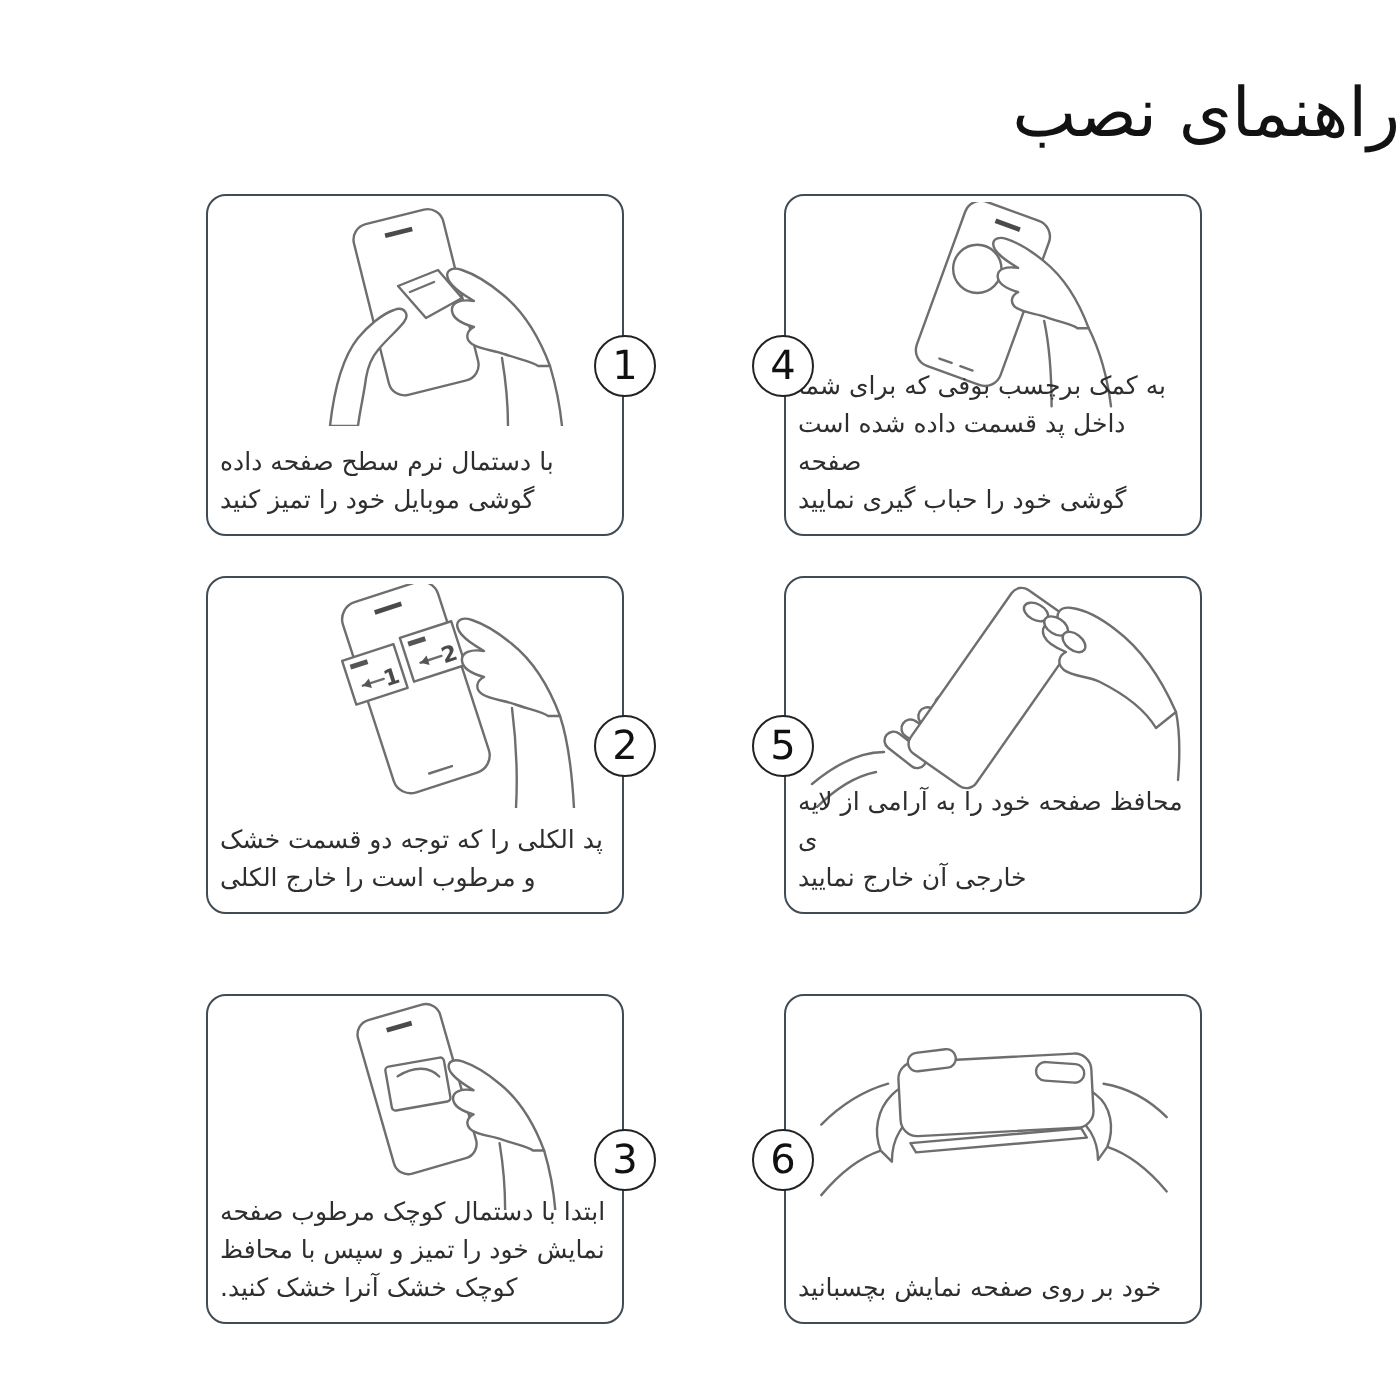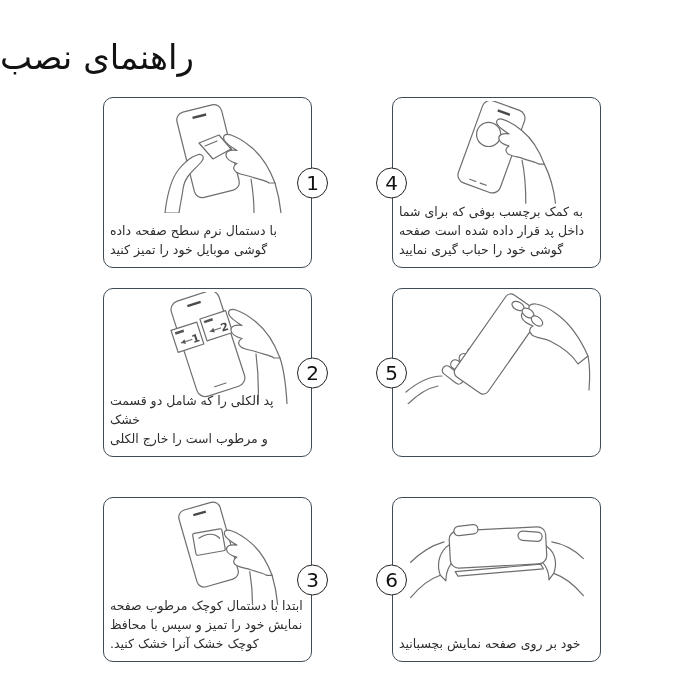--- a/index.html
+++ b/index.html
@@ -3,21 +3,21 @@
 <meta charset="utf-8">
 <style>
   html,body{margin:0;padding:0;}
   body{
     width:700px;height:700px;position:relative;overflow:hidden;
     background:#ffffff;
     font-family:"DejaVu Sans", sans-serif;
   }
   .page-title{
     position:absolute;top:14px;left:0;right:0;
-    text-align:left;direction:rtl;
+    text-align:right;direction:rtl;
     font-size:34px;font-weight:400;color:#121212;letter-spacing:0;
   }
   .panel{
     position:absolute;background:#ffffff;
     border:1.5px solid #3f4b55;border-radius:10px;
     box-sizing:border-box;
   }
   .p1{left:103px;top:97px;width:209px;height:171px;}
   .p2{left:103px;top:288px;width:209px;height:169px;}
   .p3{left:103px;top:497px;width:209px;height:165px;}
@@ -105,21 +105,21 @@
     </g>
     <g transform="translate(97,2)">
       <path class="lineart whitefill" d="M70,64 C64,48 56,36 46,28 C40,23 32,18 26,16 C20,14 17,17 19.5,21.5 C22,25.5 27,28.5 32,31.5 C25.5,30.5 20.5,32 21,36.5 C21.5,40.5 26.5,43 32,44.5 C28,46.5 27.5,50.5 31,53 C35.5,56 42,56 47,58 C54,60.5 62,62 64,64 Z"></path>
       <path class="lineart" d="M70,64 C74,76 76,92 77,110 M46,60 C48,76 49,92 48,110"></path>
     </g>
   </svg>
   <div class="badge badge-right">
     <span>2</span>
   </div>
   <div class="caption">
-    <div>پد الکلی را که شامل دو قسمت خشک</div>
+    <div>پد الکلی را که توجه دو قسمت خشک</div>
     <div>و مرطوب است را خارج الکلی</div>
   </div>
 </section>
 
 <section class="panel p3">
   <svg class="illus" width="190" height="104" viewBox="0 0 190 112" preserveAspectRatio="xMidYMin meet">
     <g transform="rotate(-16 96 52)">
       <rect class="lineart whitefill" x="74" y="4" width="46" height="86" rx="8"></rect>
       <line class="darkmark" x1="90" y1="12" x2="104" y2="12"></line>
     </g>
@@ -153,21 +153,21 @@
     <g transform="translate(76,4)">
       <path class="lineart whitefill" d="M70,64 C64,48 56,36 46,28 C40,23 32,18 26,16 C20,14 17,17 19.5,21.5 C22,25.5 27,28.5 32,31.5 C25.5,30.5 20.5,32 21,36.5 C21.5,40.5 26.5,43 32,44.5 C28,46.5 27.5,50.5 31,53 C35.5,56 42,56 47,58 C54,60.5 62,62 64,64 Z"></path>
       <path class="lineart" d="M70,64 C76,76 80,90 82,106 M46,60 C49,74 50,90 50,106"></path>
     </g>
   </svg>
   <div class="badge badge-left">
     <span>4</span>
   </div>
   <div class="caption">
     <div>به کمک برچسب بوفی که برای شما</div>
-    <div>داخل پد قرار داده شده است صفحه</div>
+    <div>داخل پد قسمت داده شده است صفحه</div>
     <div>گوشی خود را حباب گیری نمایید</div>
   </div>
 </section>
 
 <section class="panel p5">
   <svg class="illus" width="190" height="112" viewBox="0 0 190 112">
     <g>
       <path class="lineart" d="M4,100 C16,90 28,84 40,84 M6,112 C16,102 26,96 36,94"></path>
       <rect class="lineart whitefill" x="44" y="72" width="24" height="9" rx="4.5" transform="rotate(38 44 72)"></rect>
       <rect class="lineart whitefill" x="52" y="66" width="25" height="9" rx="4.5" transform="rotate(34 52 66)"></rect>
@@ -181,20 +181,24 @@
       <path class="lineart whitefill" d="M186,64 C178,46 168,32 156,23 C149,17.5 141,13 134,12 C128,11 125,15 128,19.5 C122,18 118,21 120,26 C121.5,29.5 126,32 131,34 C127,36 126.5,40 130,43 C135,46.5 142,46 148,49 C158,54 170,62 176,72 Z"></path>
       <ellipse class="lineart whitefill" cx="116" cy="14" rx="6.5" ry="4" transform="rotate(28 116 14)"></ellipse>
       <ellipse class="lineart whitefill" cx="126" cy="21" rx="6.5" ry="4" transform="rotate(32 126 21)"></ellipse>
       <ellipse class="lineart whitefill" cx="135" cy="29" rx="6.5" ry="4" transform="rotate(38 135 29)"></ellipse>
       <path class="lineart" d="M186,64 C188,74 188,86 187,98"></path>
     </g>
   </svg>
   <div class="badge badge-left">
     <span>5</span>
   </div>
+  <div class="caption">
+    <div>محافظ صفحه خود را به آرامی از لایه ی</div>
+    <div>خارجی آن خارج نمایید</div>
+  </div>
 </section>
 
 <section class="panel p6">
   <svg class="illus" width="190" height="104" viewBox="0 0 190 112" preserveAspectRatio="xMidYMin meet">
     <g>
       <path class="lineart" d="M2,66 C12,56 24,48 38,44 M2,104 C12,92 22,84 34,80"></path>
       <path class="lineart whitefill" d="M34,80 C30,70 32,58 40,50 C46,44 54,42 60,46 C64,49 63,54 58,57 C53,60 47,64 44,70 C41,75 40,80 40,86 Z"></path>
     </g>
     <g>
       <path class="lineart" d="M188,62 C178,52 166,46 154,44 M188,102 C178,90 168,82 156,78"></path>

